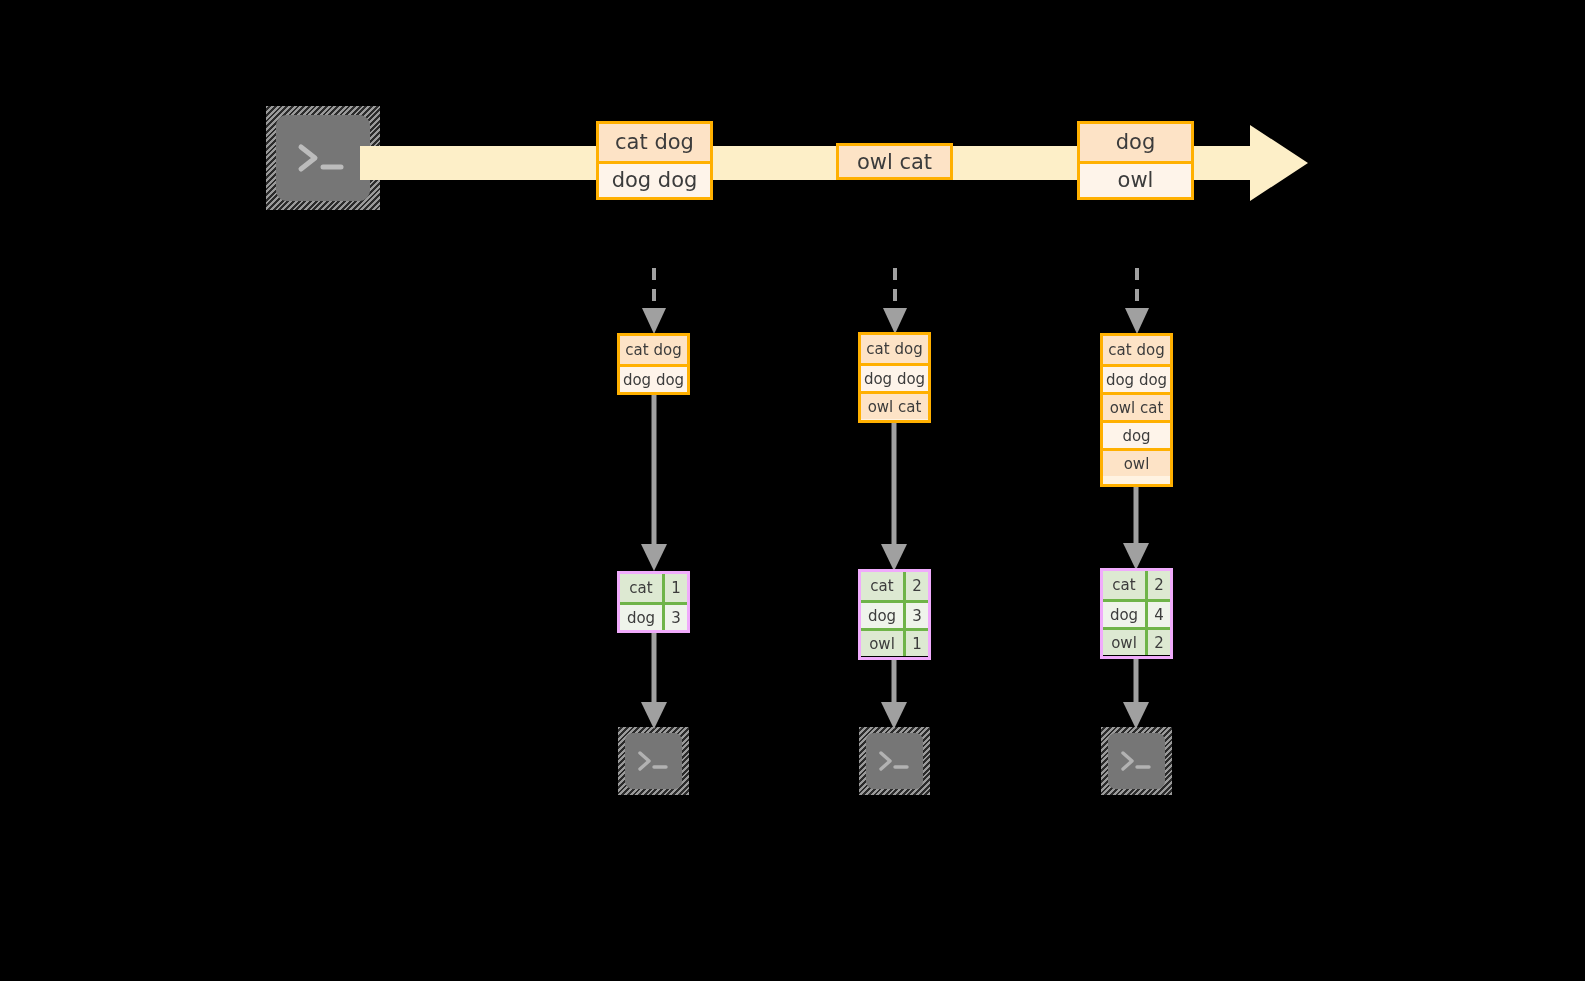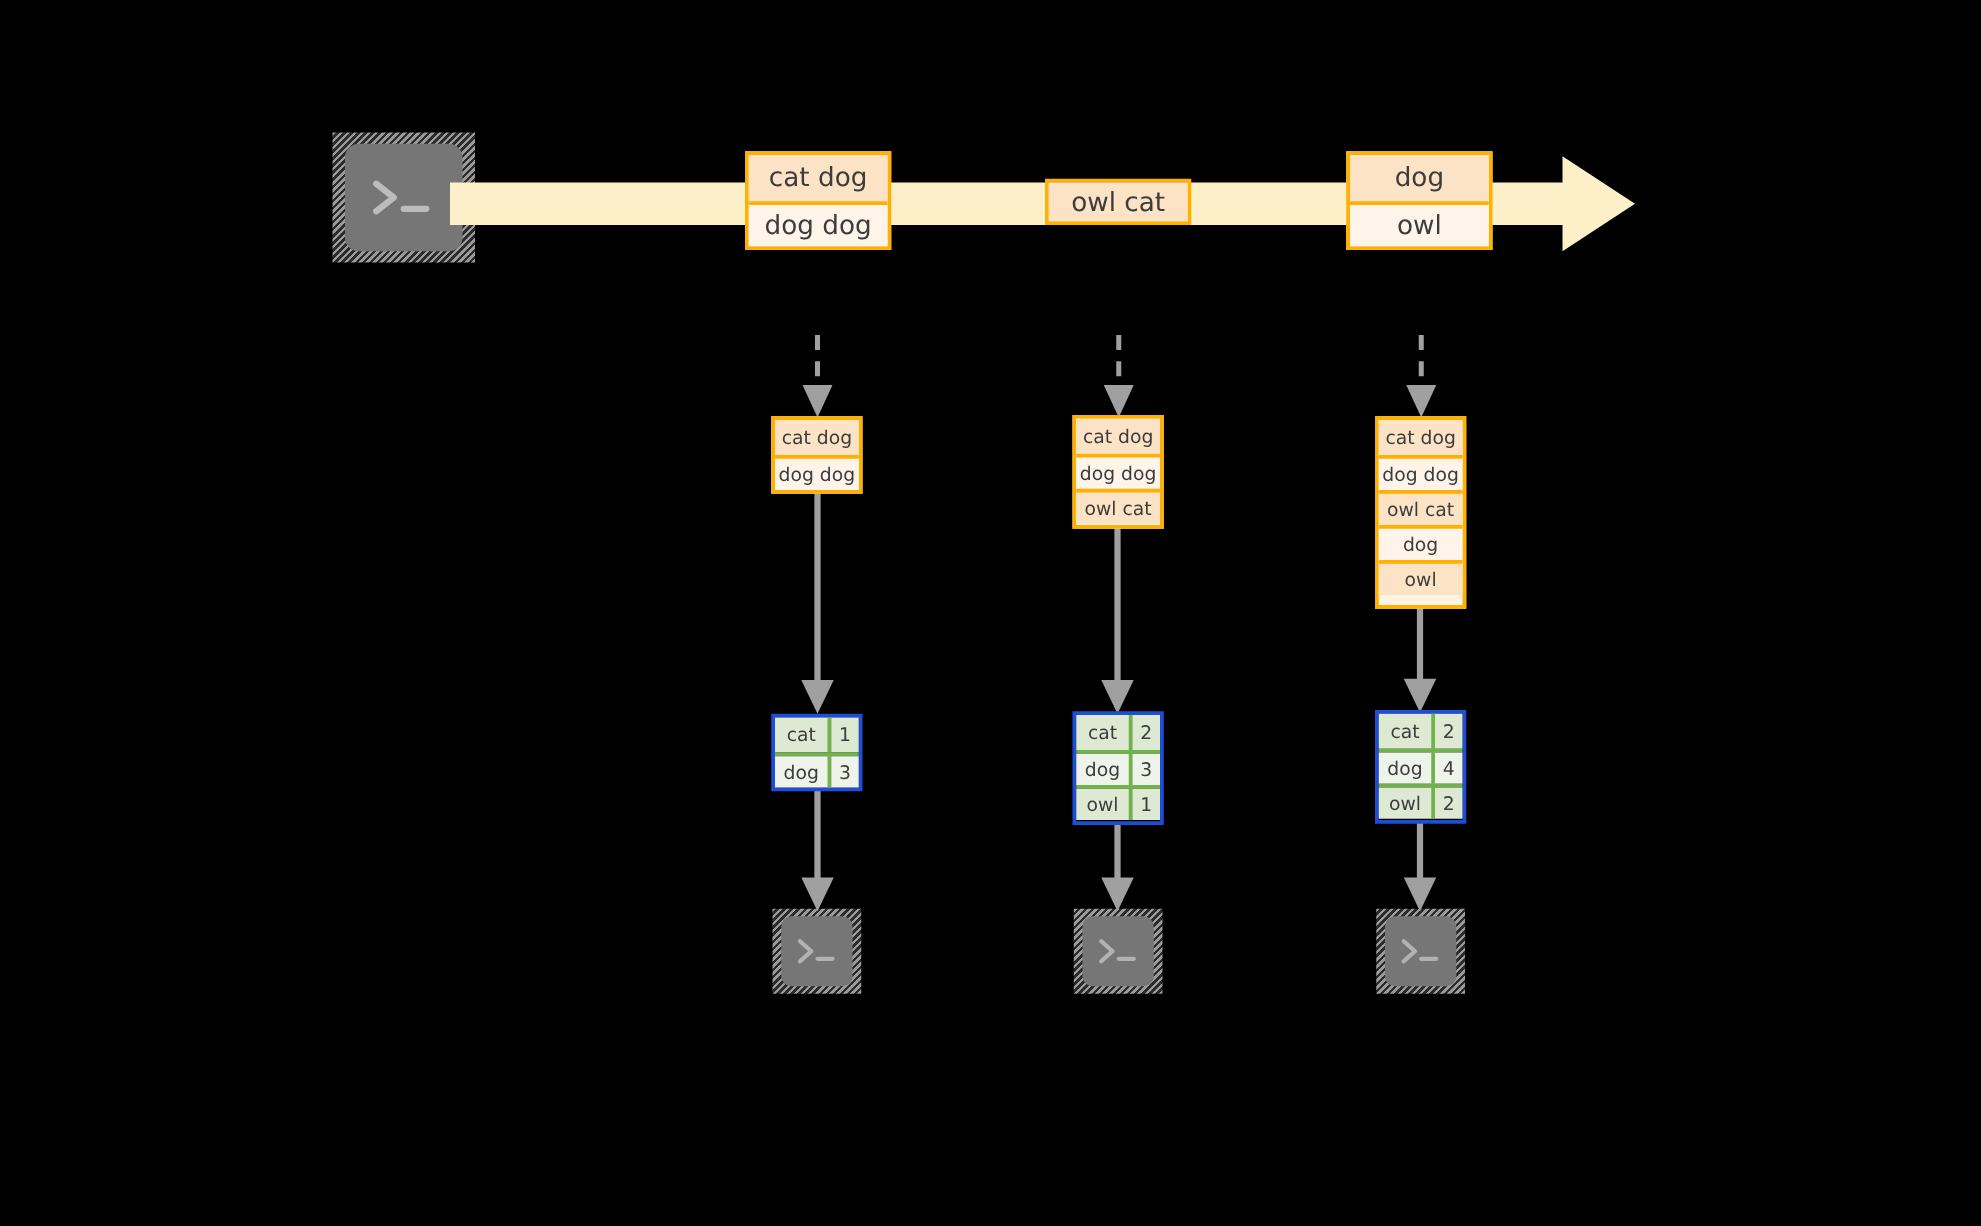--- a/index.html
+++ b/index.html
@@ -44,21 +44,21 @@
     white-space:nowrap;
     color:#3c3c3c;
   }
   .rec .row.dark{background:#FDE3C6;}
   .rec .row.light{background:#FEF4EA;}
   .rec .row + .row{border-top:3px solid #FFB000;}
 
   
   .res{
     position:absolute;box-sizing:border-box;
-    border:3px solid #1d4ed8;
+    border:3px solid #f0abfc;
     display:flex;flex-direction:column;
     z-index:6;
   }
   .res .trow{display:flex;box-sizing:border-box;}
   .res .trow + .trow{border-top:3px solid #6FB449;}
   .res .tc{
     box-sizing:border-box;
     display:flex;align-items:center;justify-content:center;
     white-space:nowrap;color:#3c3c3c;
   }

